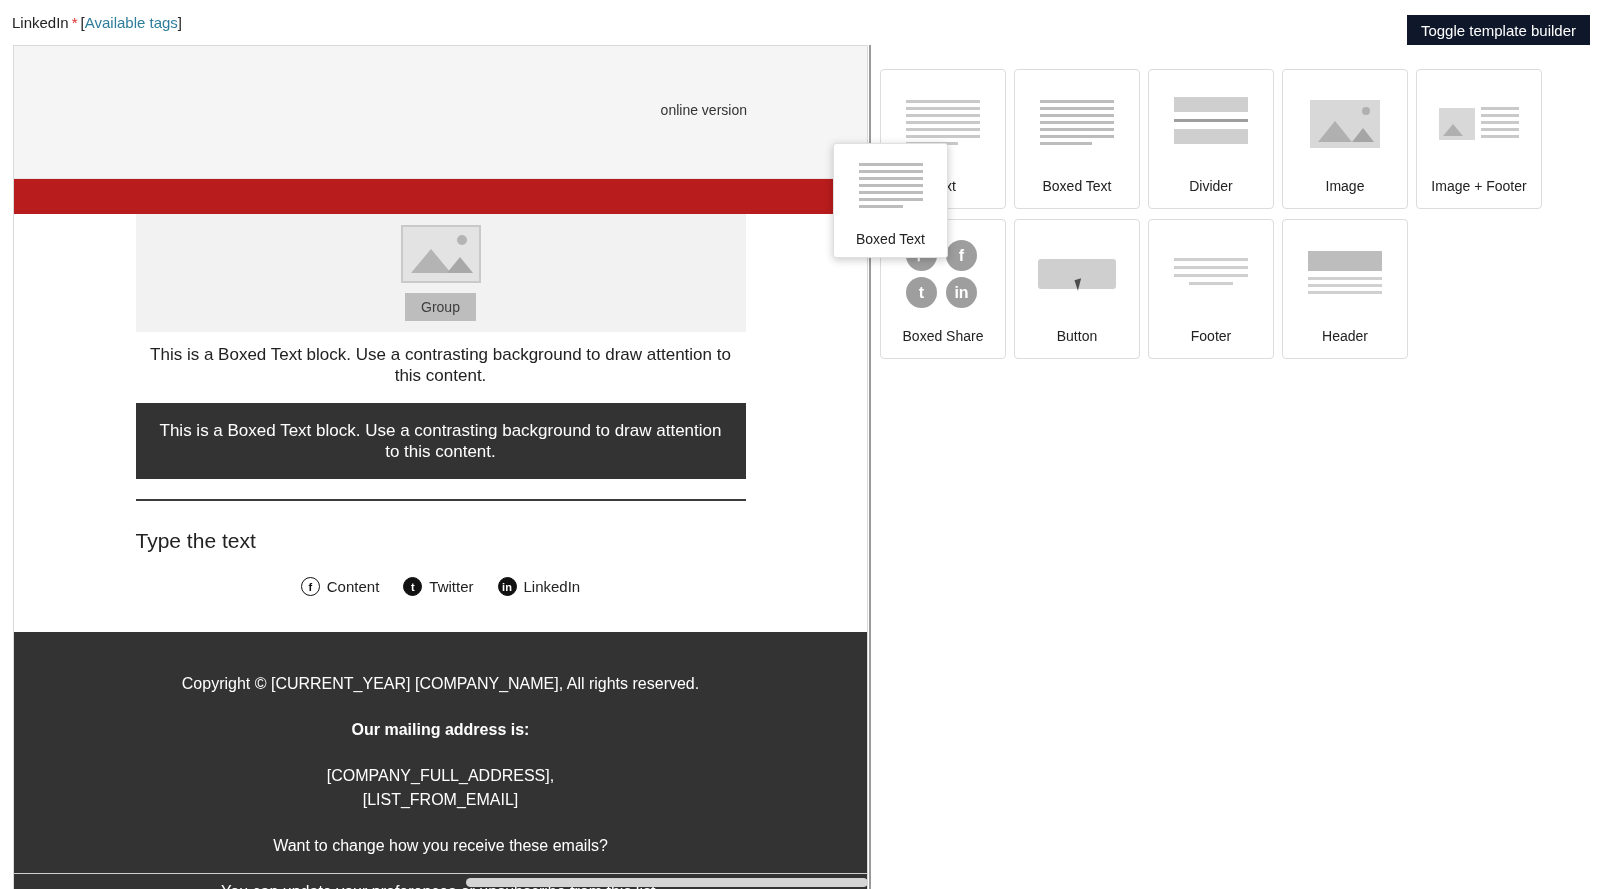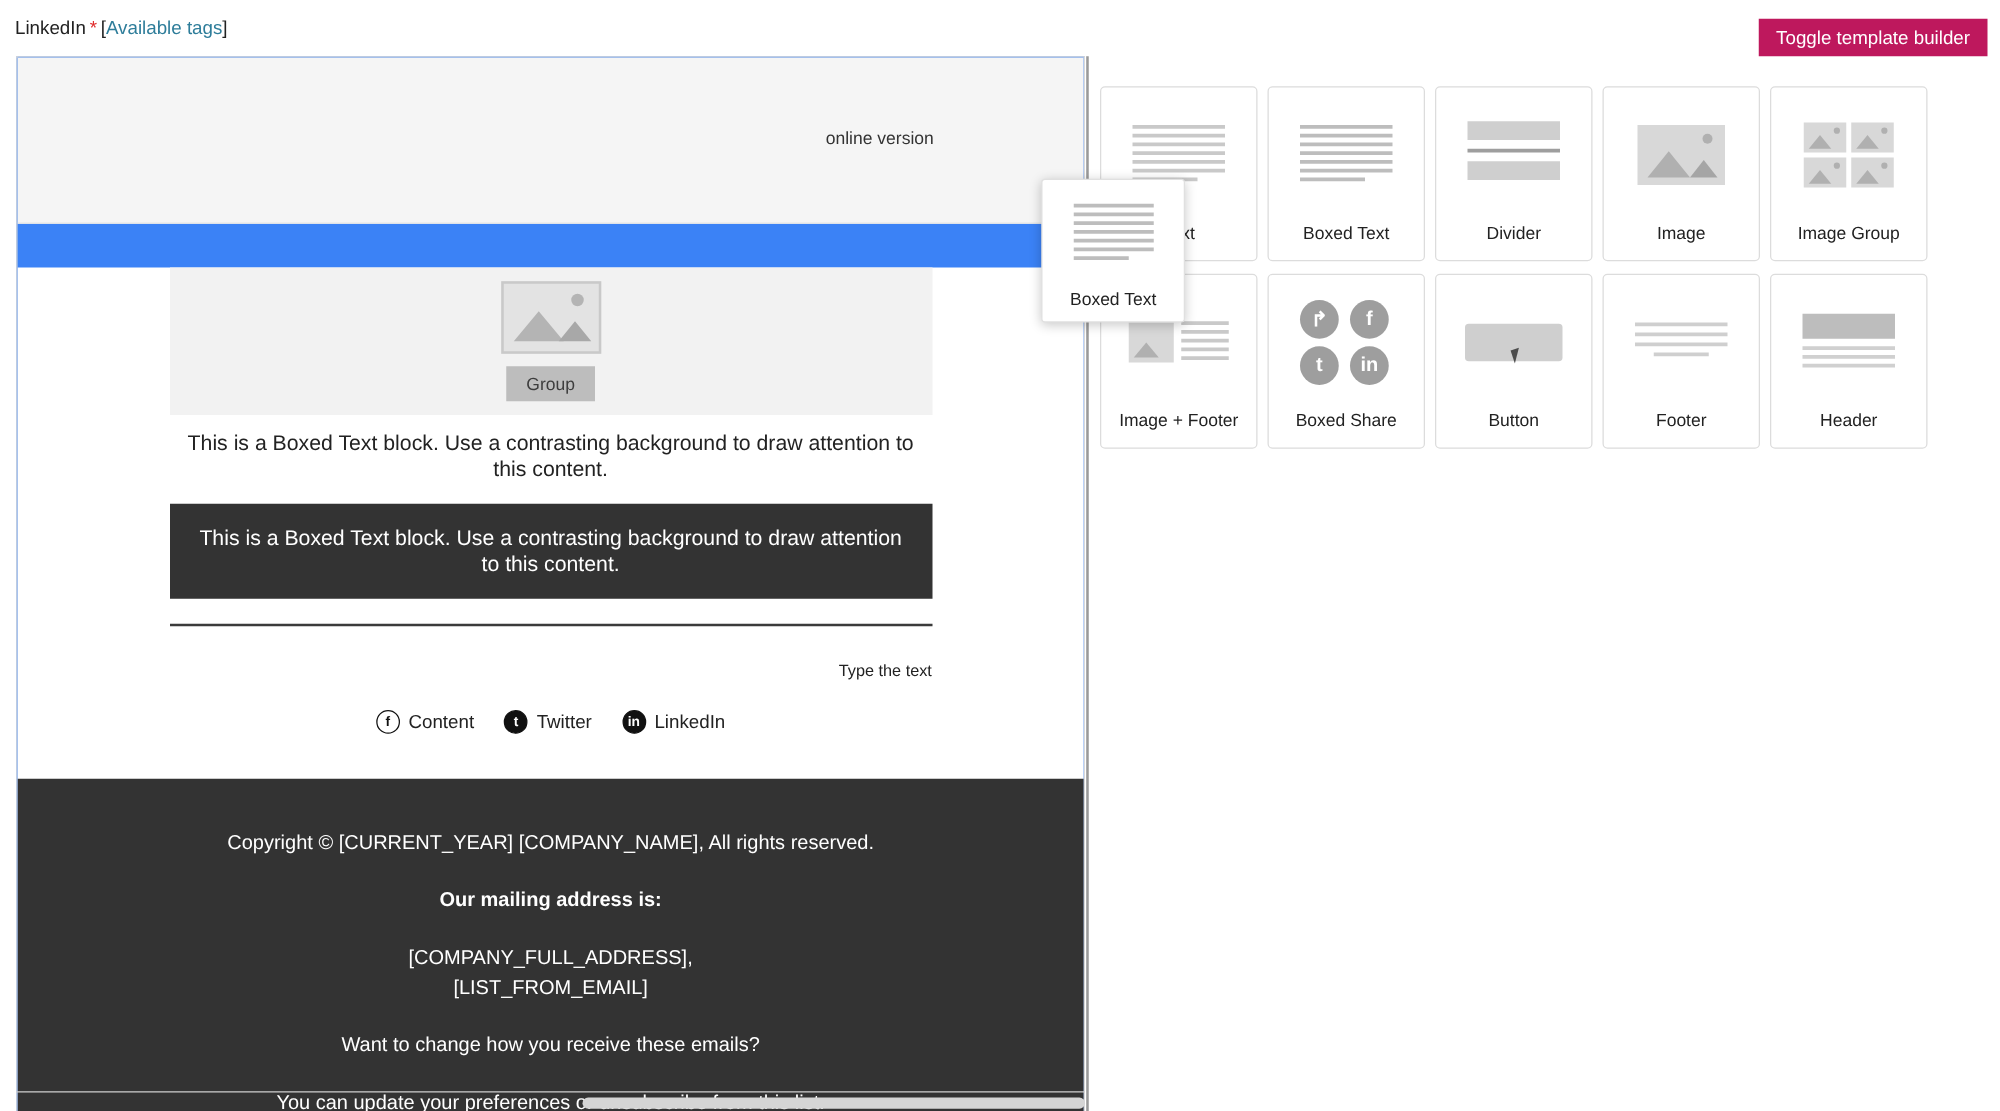--- a/index.html
+++ b/index.html
@@ -38,38 +38,38 @@
   .tags-link {
     color: #2e7d9a;
     text-decoration: none;
     cursor: pointer;
   }
   .bracket { color: #222; }
   .toggle-btn {
     position: absolute;
     right: 10px;
     top: 15px;
-    background: #be185d;
+    background: #0f172a;
     color: #ffffff;
     border: none;
     font-size: 15px;
     padding: 8px 14px;
     cursor: pointer;
     font-family: "Liberation Sans", sans-serif;
     line-height: 1.1;
   }
 
   
   .canvas {
     position: absolute;
     left: 13px;
     top: 45px;
     width: 855px;
     height: 844px;
-    background: #3b82f6;
+    background: #b91c1c;
     border: 1px solid #d9d9d9;
     border-bottom: none;
     box-sizing: border-box;
     overflow: hidden;
   }
   .canvas-inner {
     position: relative;
     width: 853px;
   }
 
@@ -170,22 +170,22 @@
 
   .divider-block {
     width: 610px;
     margin: 20px auto 0 auto;
     border-bottom: 2px solid #3b3b3b;
   }
 
   .type-text-block {
     width: 610px;
     margin: 28px auto 16px auto;
-    text-align: right;
-    font-size: 13px;
+    text-align: left;
+    font-size: 21px;
     color: #222;
   }
 
   .social-block {
     width: 610px;
     margin: 24px auto 0 auto;
     display: flex;
     align-items: center;
     justify-content: center;
     gap: 0px;
@@ -630,43 +630,20 @@
         <div class="glyph">
           <div class="image-glyph">
             <div class="sun"></div>
               <div class="mtn"></div>
               <div class="mtn2"></div>
           </div>
         </div>
         <div class="tile-label">Image</div>
       </div>
 
-      <div class="tile">
-        <div class="glyph">
-          <div class="imggroup-glyph">
-            <div class="cell">
-                <span class="s"></span>
-                <span class="m"></span>
-              </div>
-            <div class="cell">
-                <span class="s"></span>
-                <span class="m"></span>
-              </div>
-            <div class="cell">
-                <span class="s"></span>
-                <span class="m"></span>
-              </div>
-            <div class="cell">
-                <span class="s"></span>
-                <span class="m"></span>
-              </div>
-          </div>
-        </div>
-        <div class="tile-label">Image Group</div>
-      </div>
 
       <div class="tile">
         <div class="glyph">
           <div class="imgcap-glyph">
             <div class="thumb">
                 <span class="m"></span>
               </div>
             <div class="cap">
                 <i></i>
                 <i></i>

